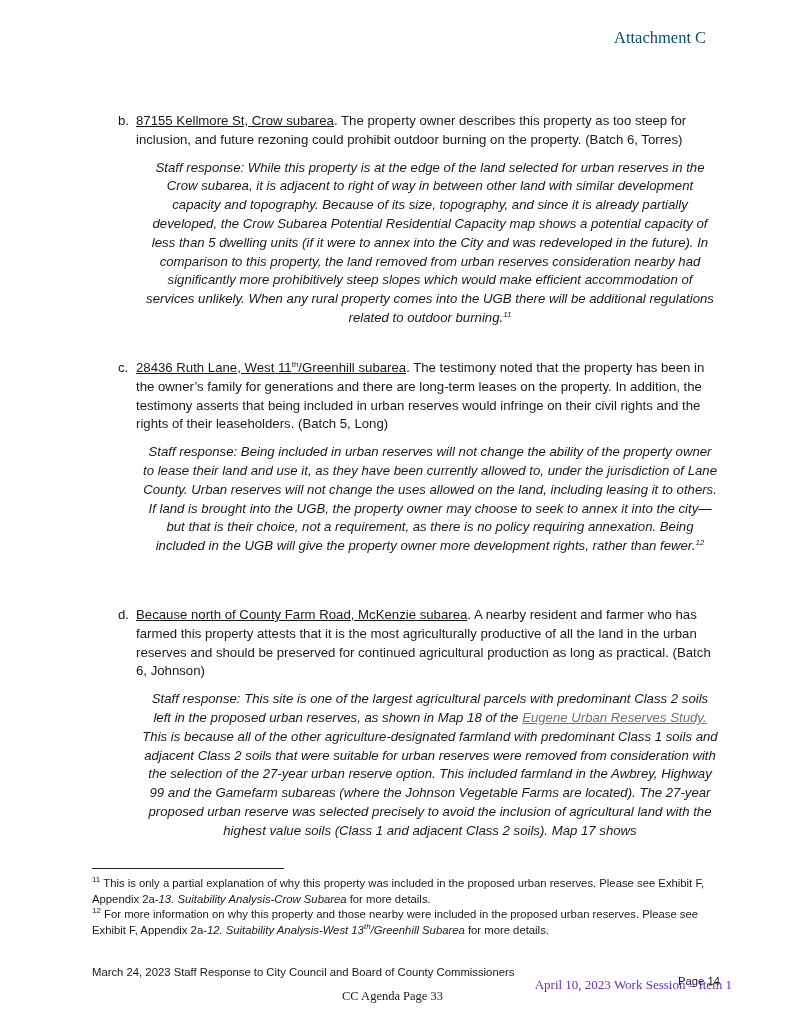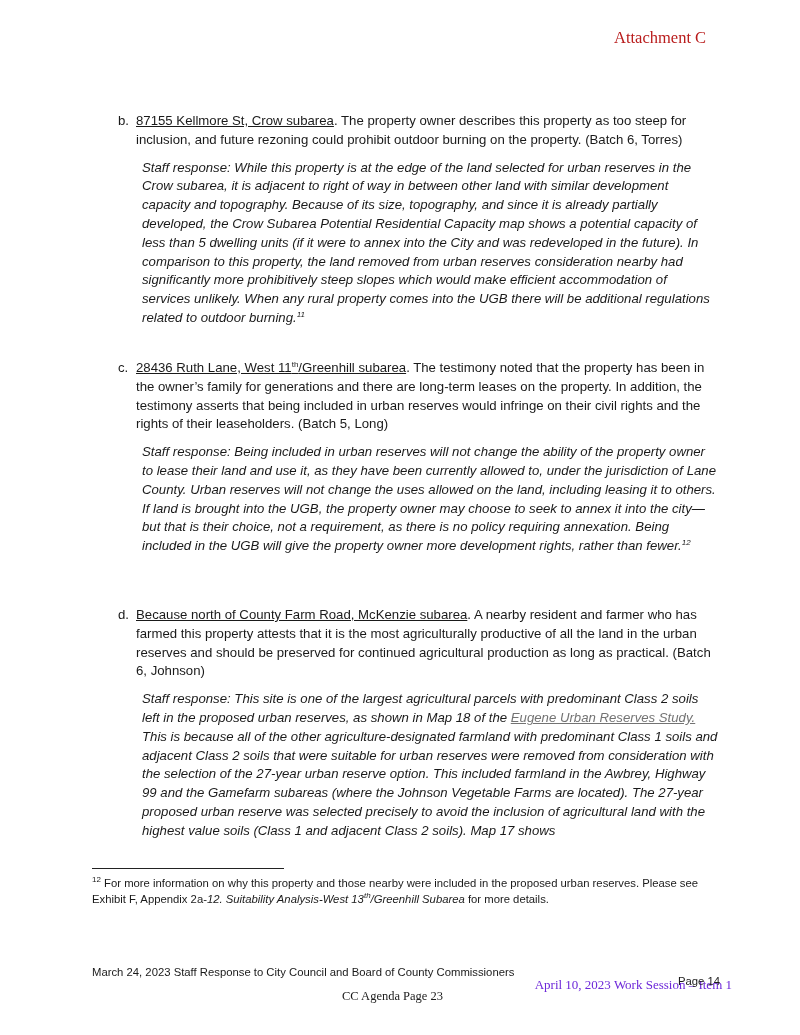--- a/index.html
+++ b/index.html
@@ -1,24 +1,24 @@
 <!DOCTYPE html>
 <html><head>
 <meta charset="utf-8">
 <style>
   html, body { margin: 0; padding: 0; background: #ffffff; }
   body { width: 800px; height: 1035px; position: relative; overflow: hidden; color: #1a1a1a;
          font-family: "Liberation Sans", sans-serif; }
   .page-header { position: absolute; top: 28px; left: 614px; font-family: "Liberation Serif", serif;
-         font-size: 16.5px; color: #b91c1c; }
+         font-size: 16.5px; color: #0c4a6e; }
   .item { position: absolute; left: 118px; width: 600px; font-size: 13.2px; line-height: 18.8px; }
   .item .marker { position: absolute; left: 0; top: 0; }
   .item .body { margin-left: 18px; }
   .u { text-decoration: underline; margin-top: 18px; }
-  .resp { margin-left: 24px; margin-top: 9px; font-style: italic; }
+  .resp { margin-left: 24px; margin-top: 9px; font-style: italic; text-align: center; }
   sup { font-size: 8px; line-height: 0; vertical-align: super; }
   a.link { color: #737373; text-decoration: underline; }
   .fn-rule { position: absolute; left: 92px; top: 868px; width: 192px; border-top: 1px solid #222; }
   .footnotes { position: absolute; left: 92px; top: 876px; width: 630px; font-size: 11.3px; line-height: 15.6px; }
   .footnotes i { font-style: italic; }
   .footer { position: absolute; left: 92px; top: 960px; width: 640px; font-size: 11.3px; }
   .footer .left { position: absolute; left: 0; top: 6px; }
   .footer .right-red { position: absolute; right: 0; top: 0; color: #6d28d9; font-family: "Liberation Serif", serif; font-size: 13px; margin-top: 17px; }
   .footer .page { position: absolute; right: 12px; top: 15px; }
   .footer .cc { position: absolute; left: 250px; top: 29px; font-family: "Liberation Serif", serif; font-size: 12.5px; }
@@ -48,21 +48,22 @@
   <span class="marker">d.</span>
   <div class="body">
     <span class="u">Because north of County Farm Road, McKenzie subarea</span><span>. A nearby resident and farmer who has farmed this property attests that it is the most agriculturally productive of all the land in the urban reserves and should be preserved for continued agricultural production as long as practical. (Batch 6, Johnson)</span>
     <div class="resp" style="margin-left:6px;"><span>Staff response: This site is one of the largest agricultural parcels with predominant Class 2 soils left in the proposed urban reserves, as shown in Map 18 of the </span><a class="link">Eugene Urban Reserves Study.</a><span> This is because all of the other agriculture-designated farmland with predominant Class 1 soils and adjacent Class 2 soils that were suitable for urban reserves were removed from consideration with the selection of the 27-year urban reserve option. This included farmland in the Awbrey, Highway 99 and the Gamefarm subareas (where the Johnson Vegetable Farms are located). The 27-year proposed urban reserve was selected precisely to avoid the inclusion of agricultural land with the highest value soils (Class 1 and adjacent Class 2 soils). Map 17 shows</span></div>
   </div>
 </div>
 
 <div class="fn-rule"></div>
 
 <div class="footnotes">
+  <div><sup>11</sup><span> This is only a partial explanation of why this property was included in the proposed urban reserves. Please see Exhibit F, Appendix 2a-</span><i>13. Suitability Analysis-Crow Subarea</i><span> for more details.</span></div>
   <div><sup>12</sup><span> For more information on why this property and those nearby were included in the proposed urban reserves. Please see Exhibit F, Appendix 2a-</span><i><span>12. Suitability Analysis-West 13</span><sup>th</sup><span>/Greenhill Subarea</span></i><span> for more details.</span></div>
 </div>
 
 <div class="footer">
   <span class="left">March 24, 2023 Staff Response to City Council and Board of County Commissioners</span>
   <span class="right-red">April 10, 2023 Work Session – Item 1</span>
   <span class="page">Page 14</span>
-  <span class="cc">CC Agenda Page 23</span>
+  <span class="cc">CC Agenda Page 33</span>
 </div>
 
 </body></html>

